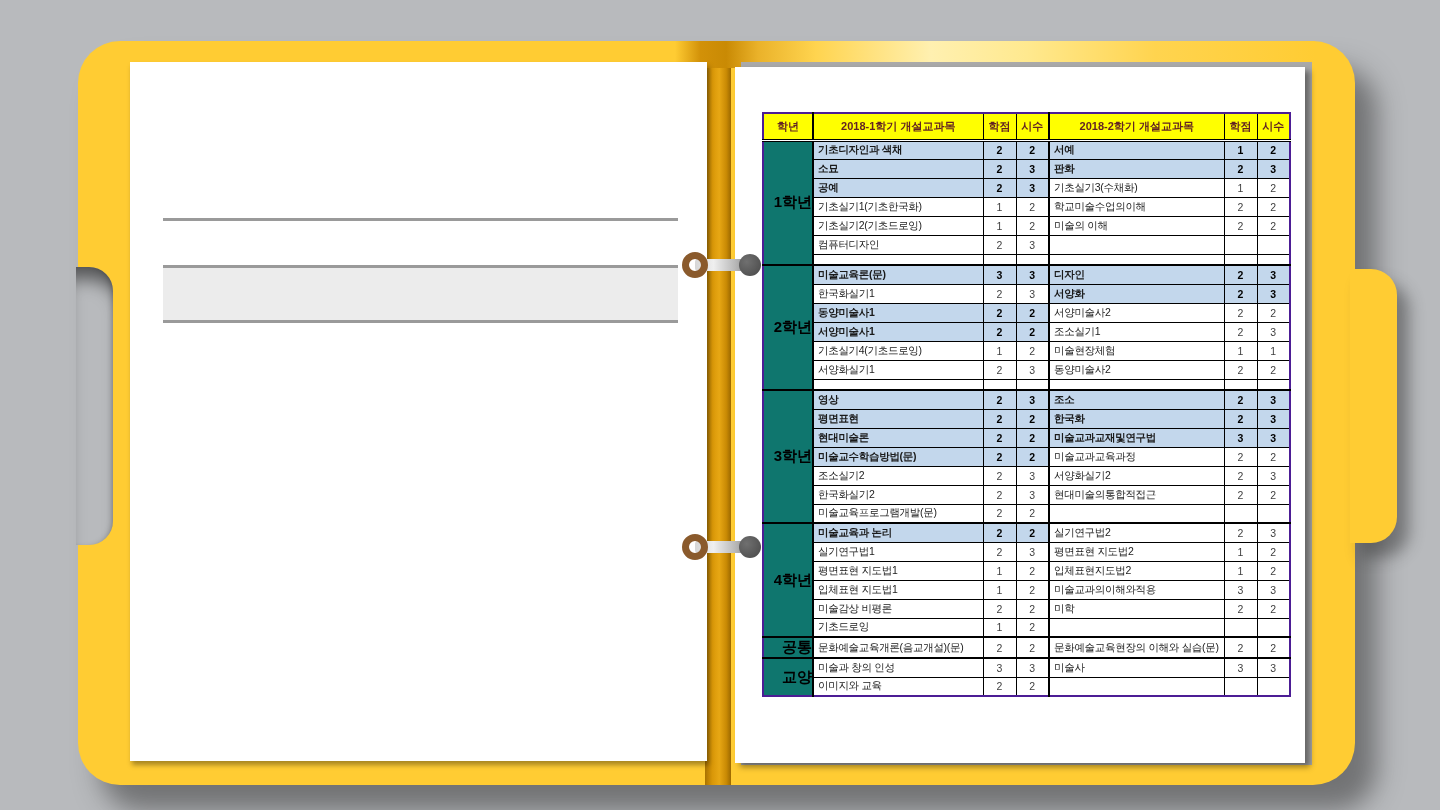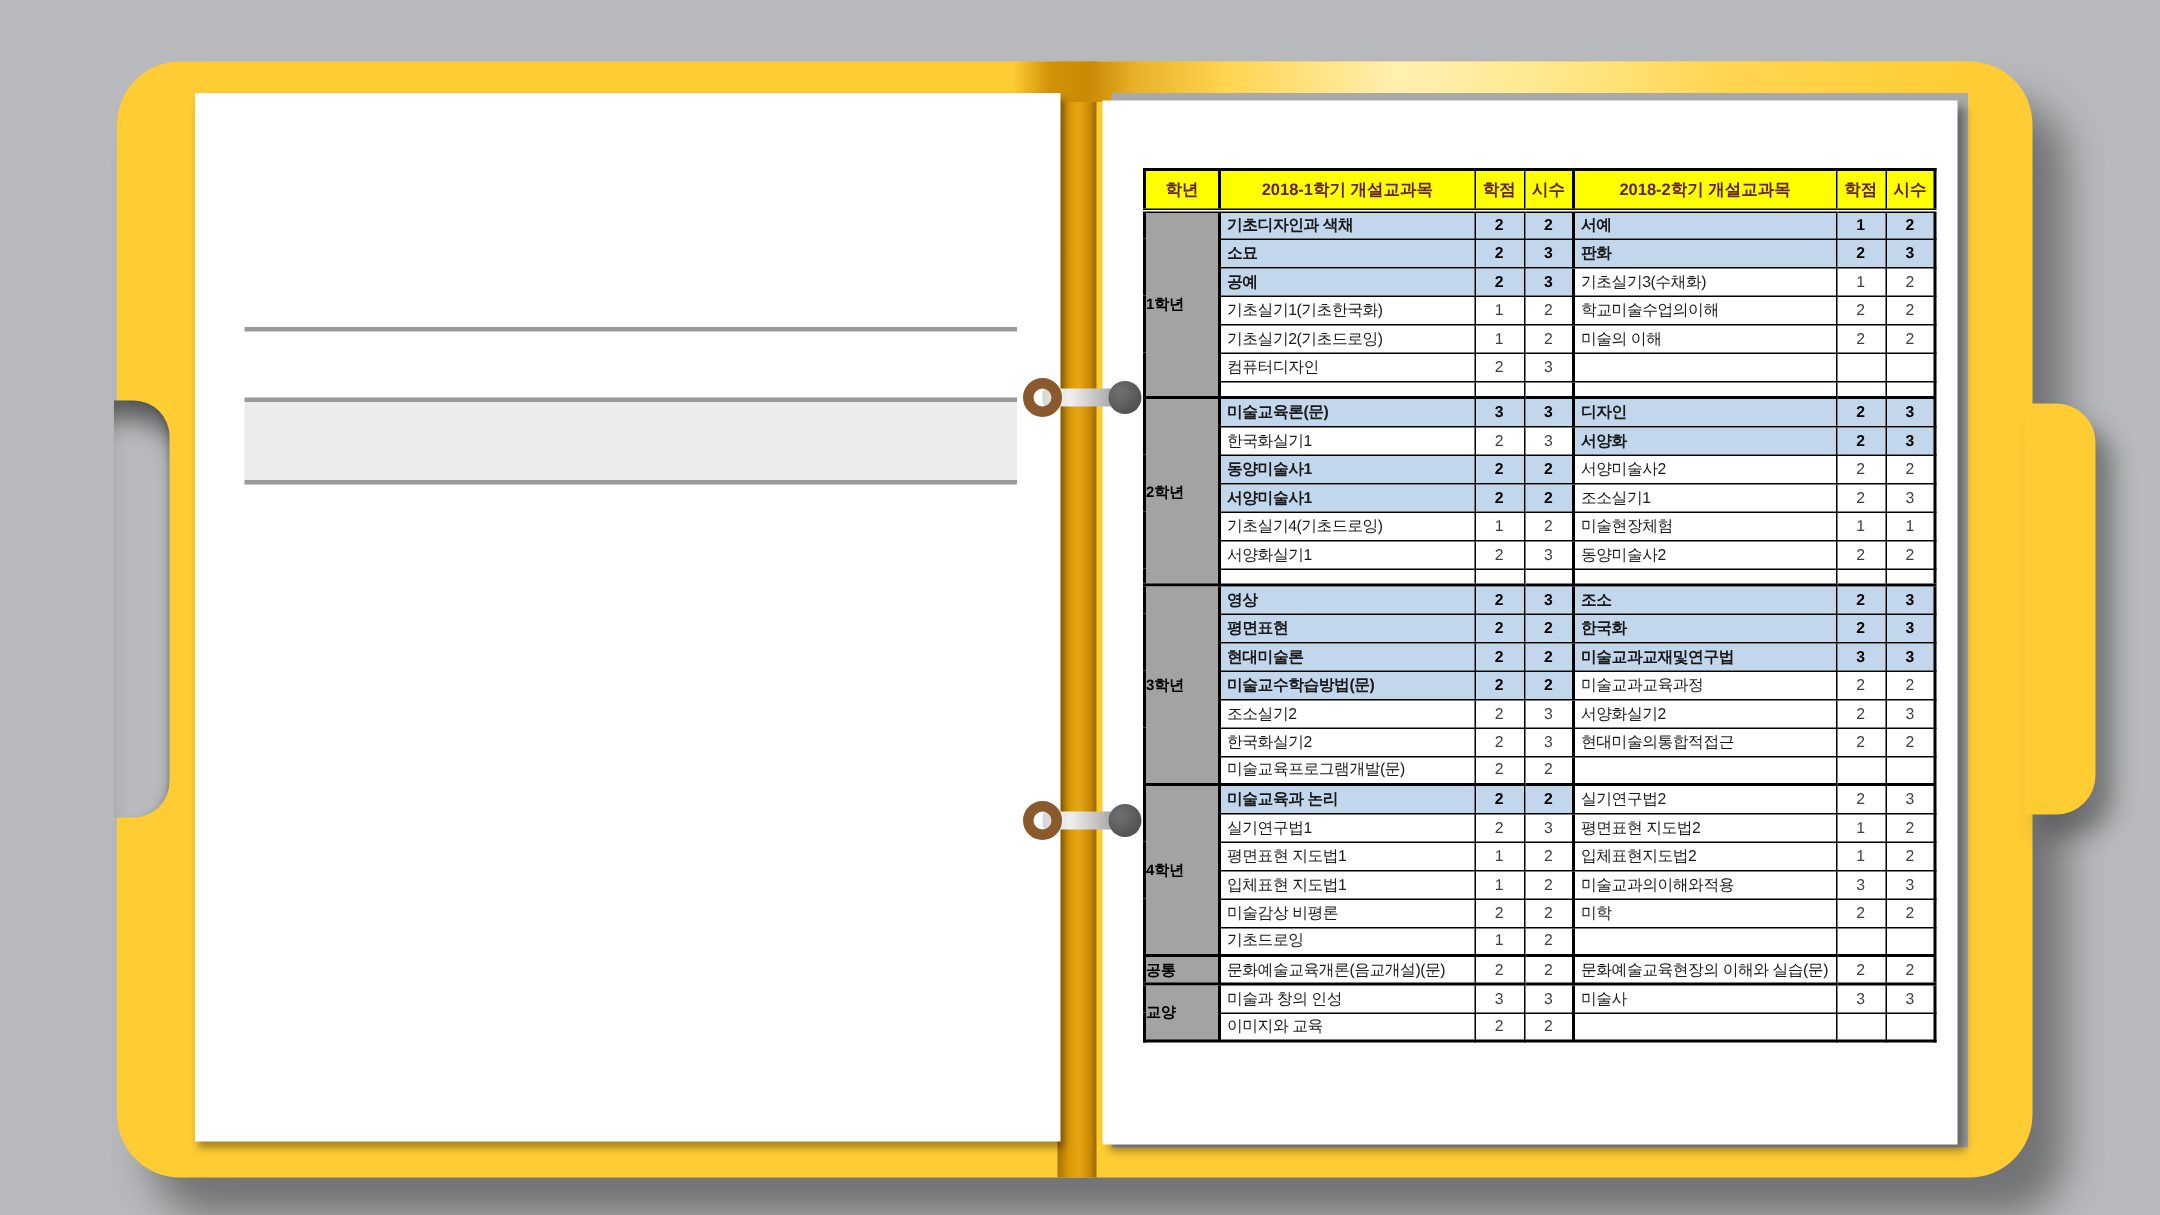--- a/index.html
+++ b/index.html
@@ -38,31 +38,31 @@
   .clip-bar { position:absolute; left:13px; top:8px; width:53px; height:12px; border-radius:3px;
             background:linear-gradient(90deg,#d6d6d6,#efefef 35%,#b9b9b9 75%,#8f8f8f 100%); }
   .clip-ring { position:absolute; left:0; top:1px; width:26px; height:26px; border-radius:50%;
             border:7px solid #8a5a2c; background:transparent; }
   .clip-knob { position:absolute; left:57px; top:3px; width:22px; height:22px; border-radius:50%;
             background:radial-gradient(circle at 35% 35%,#707070,#474747); }
 
   
   .table-wrap { position:absolute; left:27px; top:45px; }
   table.courses { border-collapse:collapse; table-layout:fixed; width:527px;
-            border:2px solid #000000; background:#fff; }
+            border:2px solid #4c1d95; background:#fff; }
   .courses col.c-grade{width:50px;} .courses col.c-name1{width:170px;}
   .courses col.c-n{width:33px;} .courses col.c-name2{width:175px;} .courses col.c-m{width:33px;}
   .courses th, .courses td { border:1px solid #000; overflow:hidden; white-space:nowrap; }
   .courses th { height:27px; background:#ffff00; color:#632423; font-size:11px; font-weight:bold;
             text-align:center; border-bottom:3px double #000; }
   .courses td { height:19px; font-size:10.5px; color:#1a1a1a; }
   .courses td.name { text-align:left; padding:0 4px; letter-spacing:-0.3px; }
   .courses td.num { text-align:center; font-size:10.5px; color:#3f3f3f; }
-  .courses td.grade { text-align:left; font-weight:bold; font-size:10px; color:#000;
-            border-right:2px solid #000; background:#a3a3a3; }
+  .courses td.grade { text-align:right; font-weight:bold; font-size:15px; color:#000;
+            border-right:2px solid #000; background:#0f766e; }
   .courses th.thick-r { border-right:2px solid #000; }
   .courses th.sep, .courses td.sep { border-left:2px solid #000;margin-left:36px; }
   .courses tr.group-start td { border-top:2px solid #000; }
   .courses td.hl { background:#c3d7ec; font-weight:bold; }
   .courses td.hl.num { color:#000; }
   .courses tr.spacer td { height:11px; }
 </style>
 </head>
 <body>
 

